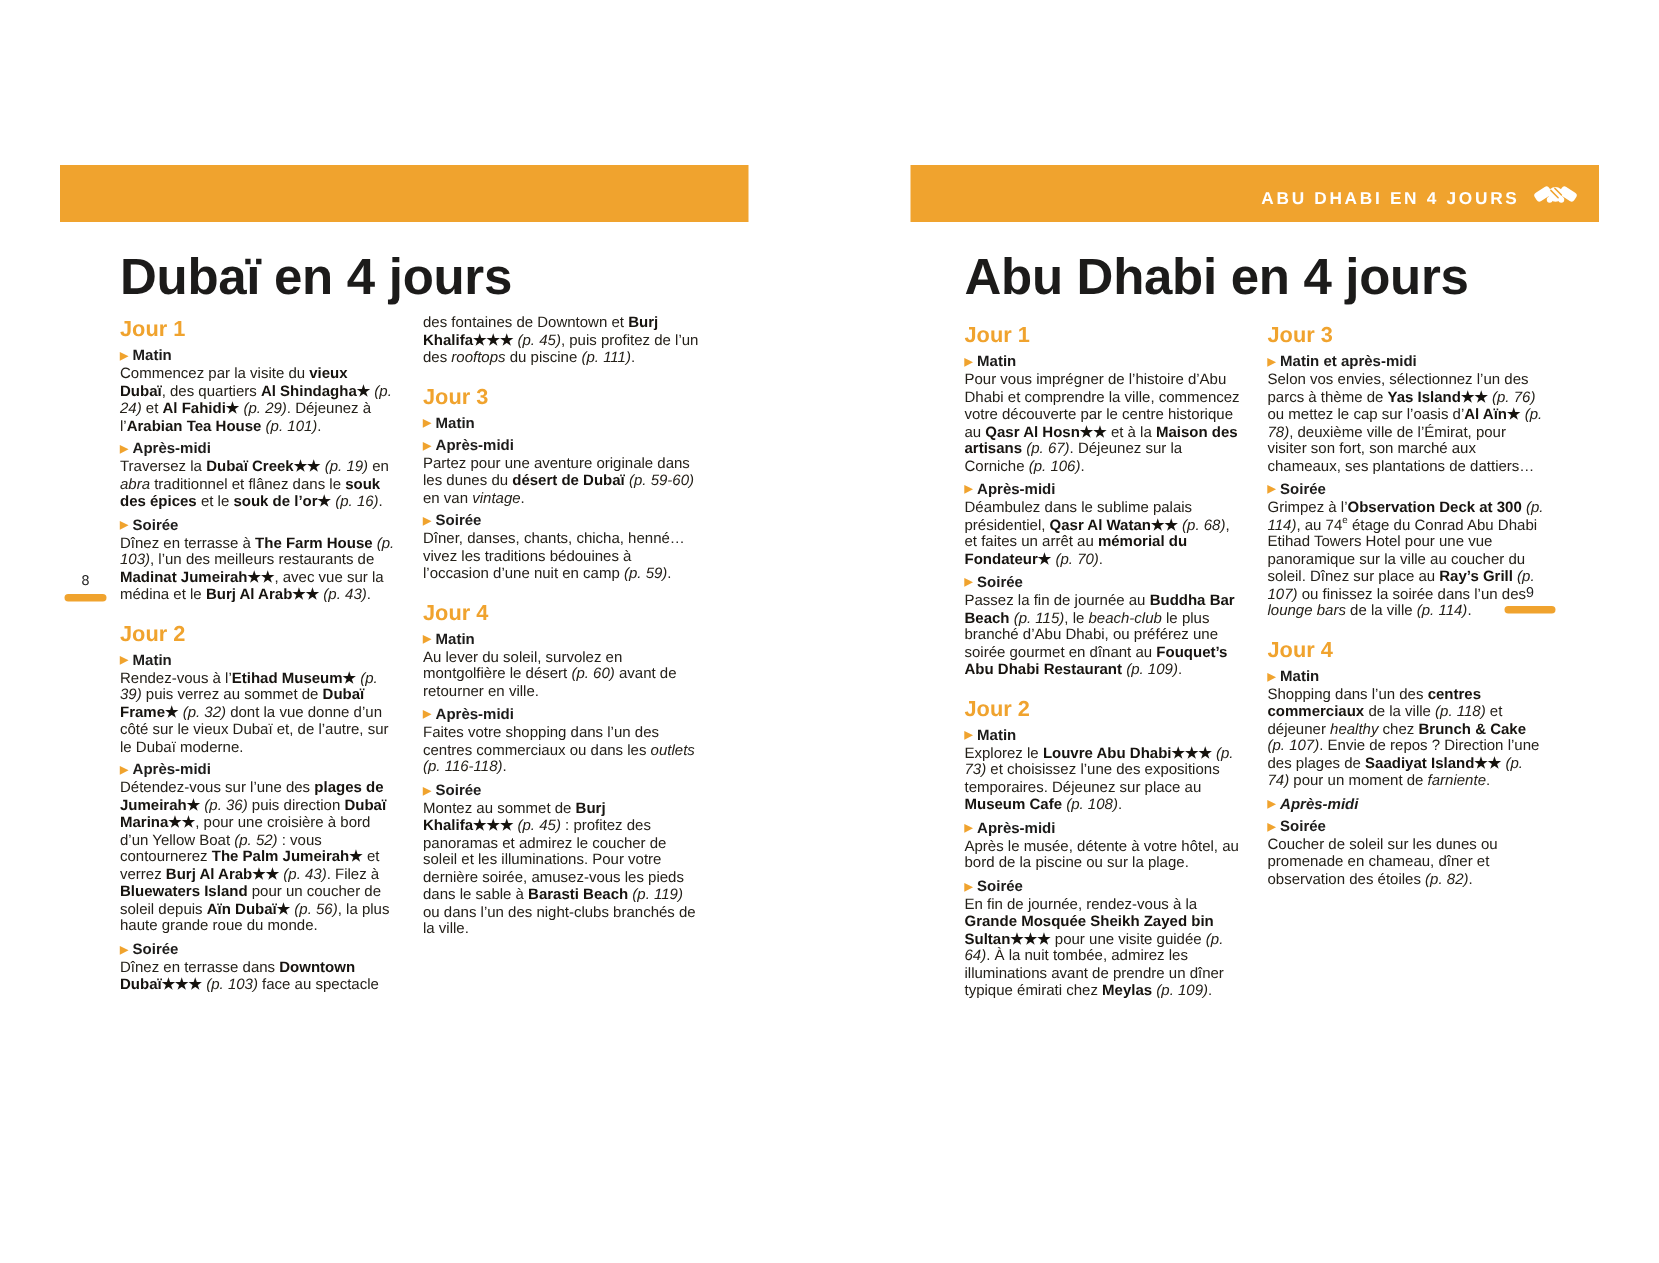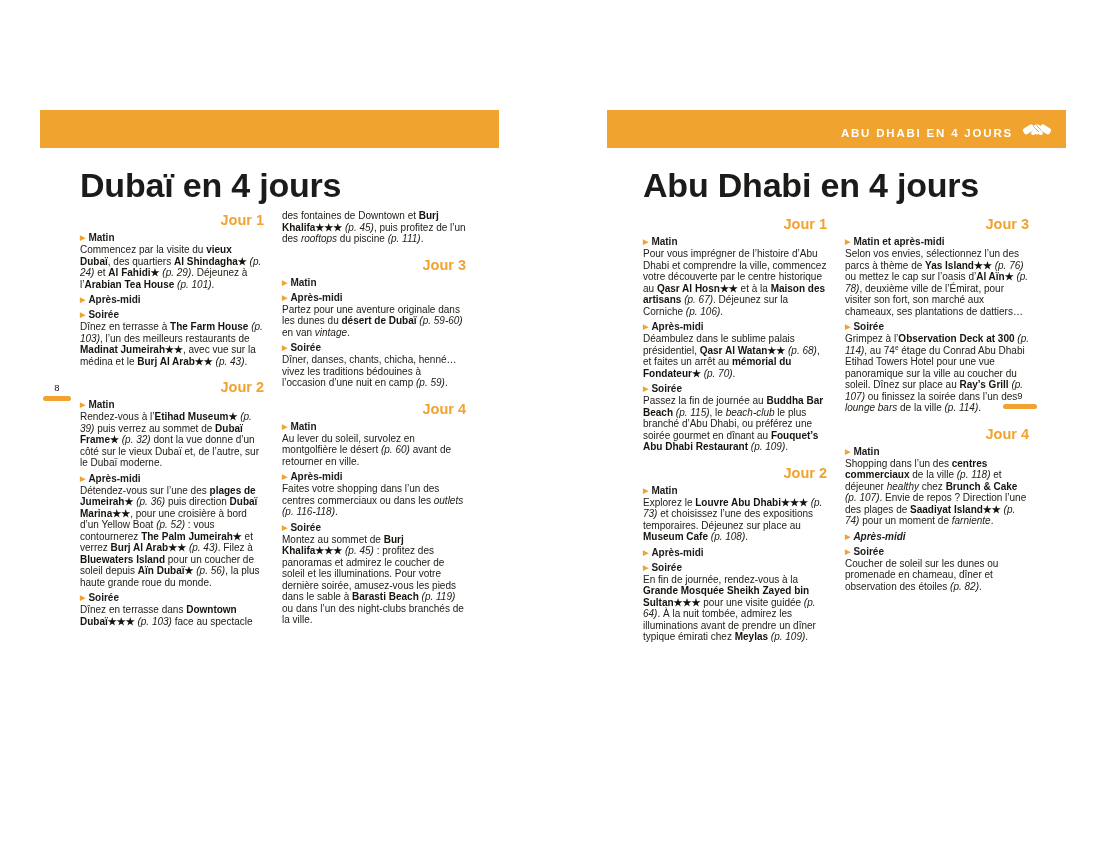--- a/index.html
+++ b/index.html
@@ -21,21 +21,21 @@
   .page-title { position:absolute; margin:0; font-size:34px; font-weight:700; color:#1c1b1a; letter-spacing:-0.2px; }
   .title-left  { left:80px;  top:166px; }
   .title-right { left:643px; top:166px; }
 
   
   .content { position:absolute; display:flex; gap:18px; }
   .content-left  { left:80px;  top:210px; }
   .content-right { left:643px; top:214px; }
   .col { width:184px; }
 
-  .day-heading { color:var(--accent); font-size:14.5px; font-weight:700; margin:12px 0 4px 0;text-align:right; }
+  .day-heading { color:var(--accent); font-size:14.5px; font-weight:700; margin:12px 0 4px 0; }
   .col .day-heading:first-child { margin-top:2px; }
 
   .sec-label { font-weight:700; font-size:10px; margin:4px 0 1px 0; color:#1c1b1a; }
   .sec-label .tri { color:var(--accent); font-size:7px; margin-right:3px; position:relative; top:-1px; }
   .sec-label.italic .txt { font-style:italic; }
 
   .para { margin:0 0 1px 0; font-size:10px; line-height:11.5px; color:var(--ink); }
   .para b { font-weight:700; color:#16130f; }
   .para i { font-style:italic; }
   .para sup { font-size:6.5px; line-height:0; }
@@ -55,20 +55,21 @@
 <div class="spread">
 
   <div class="banner banner-left"></div>
   <h1 class="page-title title-left">Dubaï en 4 jours</h1>
   <div class="content content-left">
     <div class="col">
         <div class="day-heading">Jour 1</div>
         <div class="sec-label"><span class="tri">▶</span><span class="txt">Matin</span></div>
         <p class="para"><span>Commencez par la visite du </span><b>vieux Dubaï</b><span>, des quartiers </span><b>Al Shindagha★</b><span> </span><i>(p. 24)</i><span> et </span><b>Al Fahidi★</b><span> </span><i>(p. 29)</i><span>. Déjeunez à l’</span><b>Arabian Tea House</b><span> </span><i>(p. 101)</i><span>.</span></p>
         <div class="sec-label"><span class="tri">▶</span><span class="txt">Après-midi</span></div>
+        <p class="para"><span>Traversez la </span><b>Dubaï Creek★★</b><span> </span><i>(p. 19)</i><span> en </span><i>abra</i><span> traditionnel et flânez dans le </span><b>souk des épices</b><span> et le </span><b>souk de l’or★</b><span> </span><i>(p. 16)</i><span>.</span></p>
         <div class="sec-label"><span class="tri">▶</span><span class="txt">Soirée</span></div>
         <p class="para"><span>Dînez en terrasse à </span><b>The Farm House</b><span> </span><i>(p. 103)</i><span>, l’un des meilleurs restaurants de </span><b>Madinat Jumeirah★★</b><span>, avec vue sur la médina et le </span><b>Burj Al Arab★★</b><span> </span><i>(p. 43)</i><span>.</span></p>
         <div class="day-heading">Jour 2</div>
         <div class="sec-label"><span class="tri">▶</span><span class="txt">Matin</span></div>
         <p class="para"><span>Rendez-vous à l’</span><b>Etihad Museum★</b><span> </span><i>(p. 39)</i><span> puis verrez au sommet de </span><b>Dubaï Frame★</b><span> </span><i>(p. 32)</i><span> dont la vue donne d’un côté sur le vieux Dubaï et, de l’autre, sur le Dubaï moderne.</span></p>
         <div class="sec-label"><span class="tri">▶</span><span class="txt">Après-midi</span></div>
         <p class="para"><span>Détendez-vous sur l’une des </span><b>plages de Jumeirah★</b><span> </span><i>(p. 36)</i><span> puis direction </span><b>Dubaï Marina★★</b><span>, pour une croisière à bord d’un Yellow Boat </span><i>(p. 52)</i><span> : vous contournerez </span><b>The Palm Jumeirah★</b><span> et verrez </span><b>Burj Al Arab★★</b><span> </span><i>(p. 43)</i><span>. Filez à </span><b>Bluewaters Island</b><span> pour un coucher de soleil depuis </span><b>Aïn Dubaï★</b><span> </span><i>(p. 56)</i><span>, la plus haute grande roue du monde.</span></p>
         <div class="sec-label"><span class="tri">▶</span><span class="txt">Soirée</span></div>
         <p class="para"><span>Dînez en terrasse dans </span><b>Downtown Dubaï★★★</b><span> </span><i>(p. 103)</i><span> face au spectacle</span></p>
       </div>
@@ -119,20 +120,21 @@
         <div class="sec-label"><span class="tri">▶</span><span class="txt">Matin</span></div>
         <p class="para"><span>Pour vous imprégner de l’histoire d’Abu Dhabi et comprendre la ville, commencez votre découverte par le centre historique au </span><b>Qasr Al Hosn★★</b><span> et à la </span><b>Maison des artisans</b><span> </span><i>(p. 67)</i><span>. Déjeunez sur la Corniche </span><i>(p. 106)</i><span>.</span></p>
         <div class="sec-label"><span class="tri">▶</span><span class="txt">Après-midi</span></div>
         <p class="para"><span>Déambulez dans le sublime palais présidentiel, </span><b>Qasr Al Watan★★</b><span> </span><i>(p. 68)</i><span>, et faites un arrêt au </span><b>mémorial du Fondateur★</b><span> </span><i>(p. 70)</i><span>.</span></p>
         <div class="sec-label"><span class="tri">▶</span><span class="txt">Soirée</span></div>
         <p class="para"><span>Passez la fin de journée au </span><b>Buddha Bar Beach</b><span> </span><i>(p. 115)</i><span>, le </span><i>beach-club</i><span> le plus branché d’Abu Dhabi, ou préférez une soirée gourmet en dînant au </span><b>Fouquet’s Abu Dhabi Restaurant</b><span> </span><i>(p. 109)</i><span>.</span></p>
         <div class="day-heading">Jour 2</div>
         <div class="sec-label"><span class="tri">▶</span><span class="txt">Matin</span></div>
         <p class="para"><span>Explorez le </span><b>Louvre Abu Dhabi★★★</b><span> </span><i>(p. 73)</i><span> et choisissez l’une des expositions temporaires. Déjeunez sur place au </span><b>Museum Cafe</b><span> </span><i>(p. 108)</i><span>.</span></p>
         <div class="sec-label"><span class="tri">▶</span><span class="txt">Après-midi</span></div>
+        <p class="para"><span>Après le musée, détente à votre hôtel, au bord de la piscine ou sur la plage.</span></p>
         <div class="sec-label"><span class="tri">▶</span><span class="txt">Soirée</span></div>
         <p class="para"><span>En fin de journée, rendez-vous à la </span><b>Grande Mosquée Sheikh Zayed bin Sultan★★★</b><span> pour une visite guidée </span><i>(p. 64)</i><span>. À la nuit tombée, admirez les illuminations avant de prendre un dîner typique émirati chez </span><b>Meylas</b><span> </span><i>(p. 109)</i><span>.</span></p>
       </div>
     <div class="col">
         <div class="day-heading">Jour 3</div>
         <div class="sec-label"><span class="tri">▶</span><span class="txt">Matin et après-midi</span></div>
         <p class="para"><span>Selon vos envies, sélectionnez l’un des parcs à thème de </span><b>Yas Island★★</b><span> </span><i>(p. 76)</i><span> ou mettez le cap sur l’oasis d’</span><b>Al Aïn★</b><span> </span><i>(p. 78)</i><span>, deuxième ville de l’Émirat, pour visiter son fort, son marché aux chameaux, ses plantations de dattiers…</span></p>
         <div class="sec-label"><span class="tri">▶</span><span class="txt">Soirée</span></div>
         <p class="para"><span>Grimpez à l’</span><b>Observation Deck at 300</b><span> </span><i>(p. 114)</i><span>, au 74</span><sup>e</sup><span> étage du Conrad Abu Dhabi Etihad Towers Hotel pour une vue panoramique sur la ville au coucher du soleil. Dînez sur place au </span><b>Ray’s Grill</b><span> </span><i>(p. 107)</i><span> ou finissez la soirée dans l’un des </span><i>lounge bars</i><span> de la ville </span><i>(p. 114)</i><span>.</span></p>
         <div class="day-heading">Jour 4</div>

